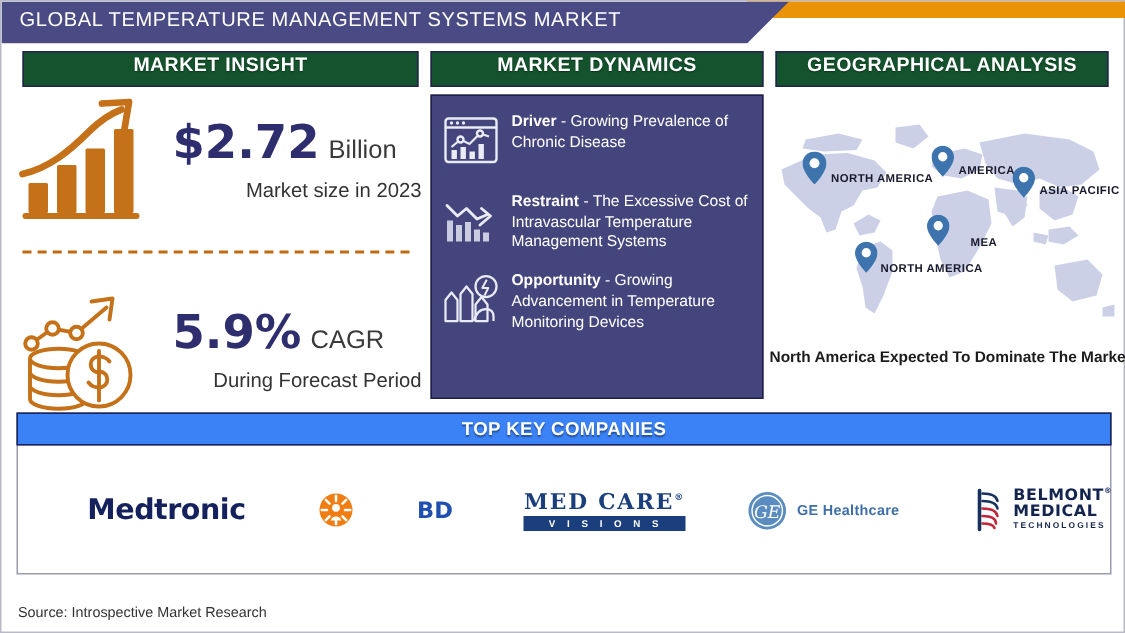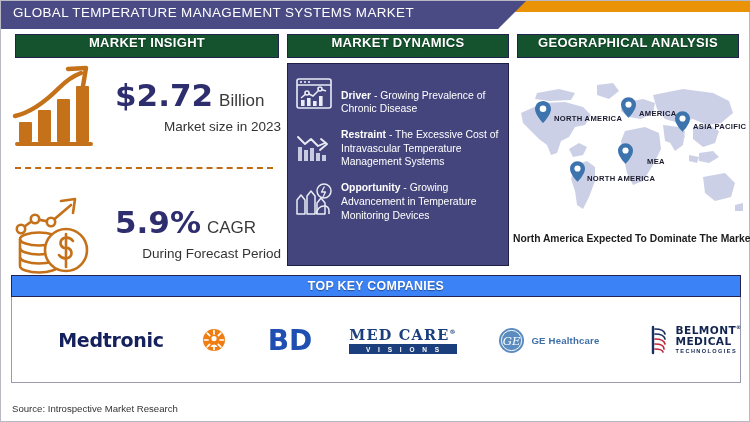--- a/index.html
+++ b/index.html
@@ -52,21 +52,21 @@
     position:absolute;left:14px;top:166px;width:258px;height:0;
     border-top:2.5px dashed #c06a12;
   }
 
   
   .dyn-panel{
     position:absolute;left:286px;top:62px;width:222px;height:203px;
     background:#45457d;border:1.5px solid #1f1f48;box-sizing:border-box;
     padding:8px 6px 6px 4px;
   }
-  .dyn-item{display:flex;align-items:flex-end;margin-bottom:9px;}
+  .dyn-item{display:flex;align-items:flex-start;margin-bottom:9px;}
   .dyn-icon{flex:0 0 auto;width:44px;height:44px;margin-right:5px;}
   .dyn-txt{
     flex:1 1 auto;color:#ffffff;font-size:10.4px;line-height:1.32;padding-top:3px;
   }
   .dyn-txt b{font-weight:bold;}
 
   
   .geo-wrap{position:absolute;left:512px;top:60px;width:234px;height:205px;}
   .map-holder{position:absolute;left:0;top:8px;width:234px;height:160px;}
   .geo-caption{
@@ -86,21 +86,21 @@
     display:flex;align-items:center;justify-content:center;}
   .kc-bar span{color:#fff;font-weight:bold;font-size:12.4px;letter-spacing:.3px;
     text-shadow:0 1px 1px rgba(0,0,0,.4);}
   .logos{position:absolute;left:10px;top:300px;width:730px;height:78px;
     display:flex;align-items:center;padding-left:27px;}
   .logo-cell{flex:1 1 0;display:flex;align-items:center;justify-content:center;height:100%;}
 
   .medtronic{font-family:"DejaVu Sans", sans-serif;font-size:19px;font-weight:bold;
     color:#14215c;letter-spacing:-.3px;}
   .bd-wrap{display:flex;align-items:center;gap:6px;}
-  .bd-text{font-family:"DejaVu Sans", sans-serif;font-size:28px;font-weight:bold;color:#1f4fb0;margin-left:36px;}
+  .bd-text{font-family:"DejaVu Sans", sans-serif;font-size:15px;font-weight:bold;color:#1f4fb0;margin-left:36px;}
   .mc-wrap{text-align:center;}
   .mc-top{font-family:"DejaVu Serif", serif;font-size:14.5px;font-weight:bold;
     color:#1b3f7d;letter-spacing:1.2px;position:relative;}
   .mc-reg{font-size:6px;vertical-align:super;}
   .mc-bar{background:#1b3f7d;color:#ffffff;font-size:6.5px;letter-spacing:3px;
     padding:1.5px 4px 1.5px 6px;margin-top:1px;font-weight:bold;}
   .ge-wrap{display:flex;align-items:center;gap:6px;}
   .ge-text{font-size:9.6px;color:#3f6fa8;font-weight:bold;letter-spacing:.2px;}
   .bel-wrap{display:flex;align-items:center;gap:5px;}
   .bel-lines{line-height:1.05;}

